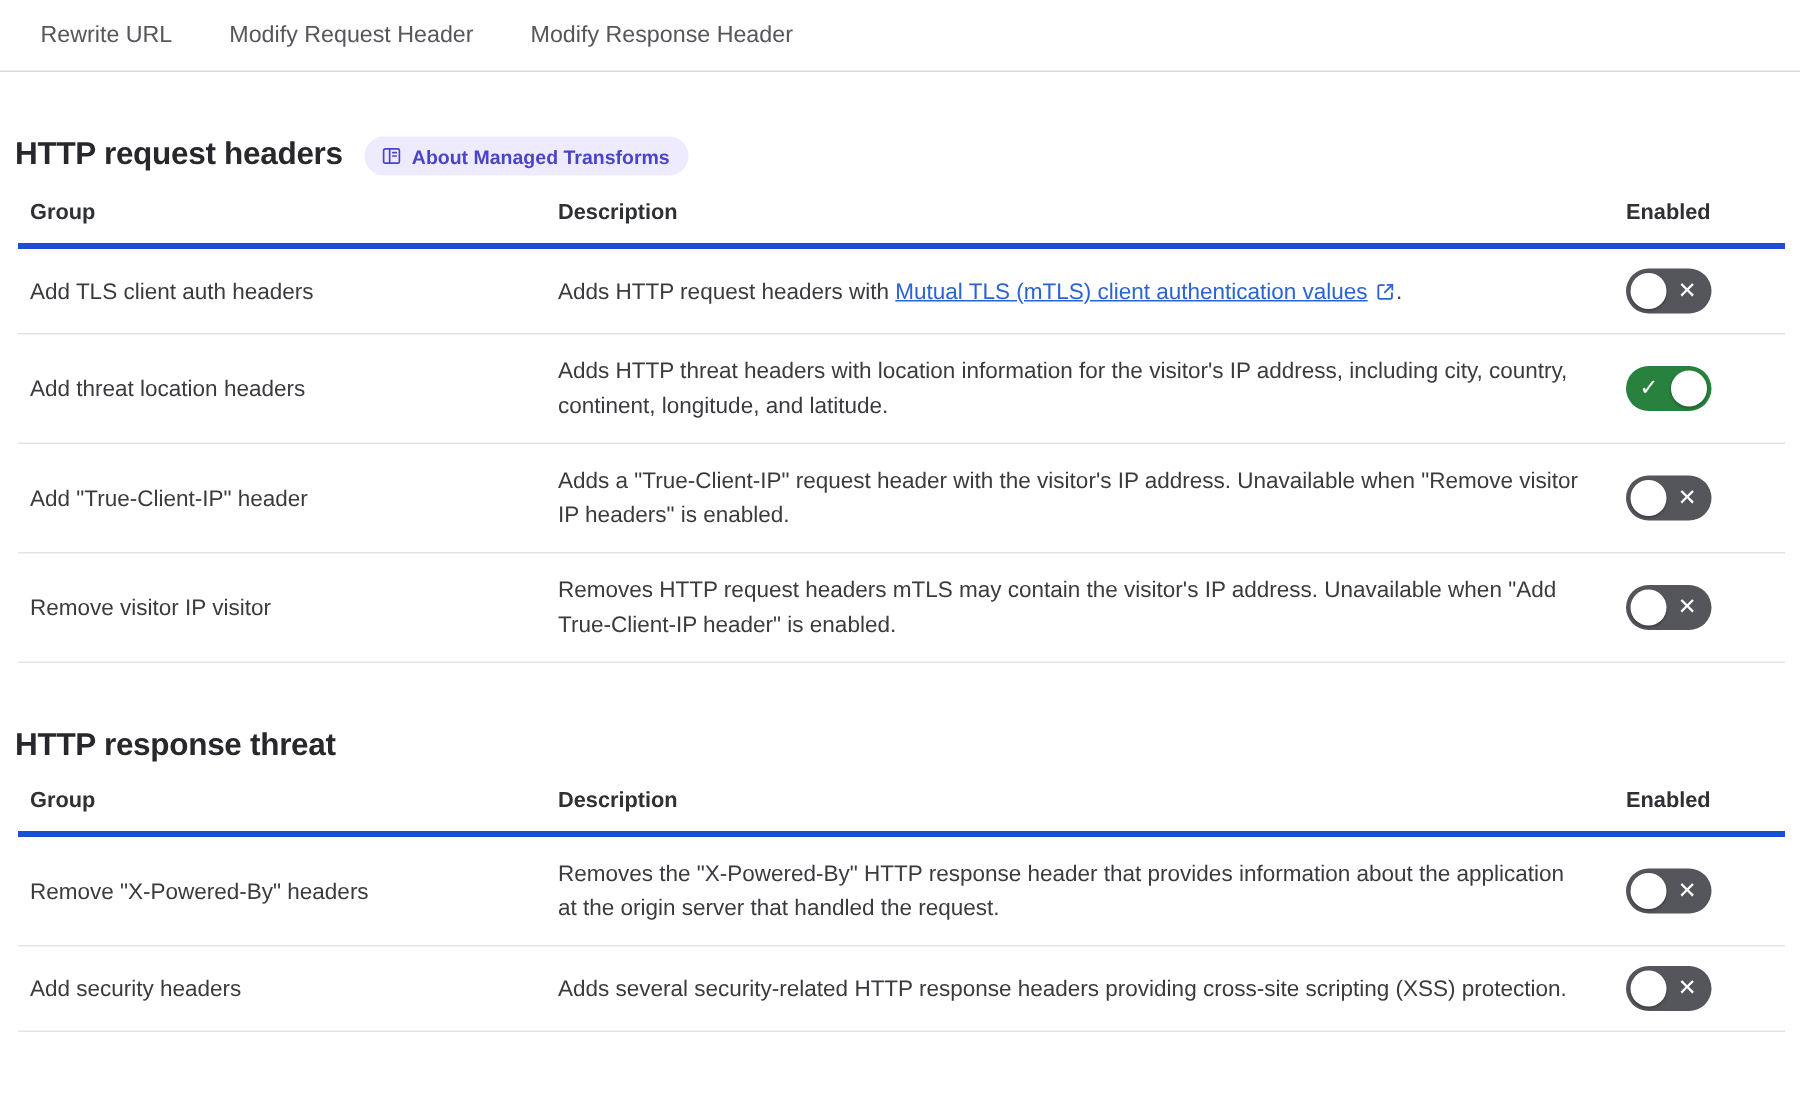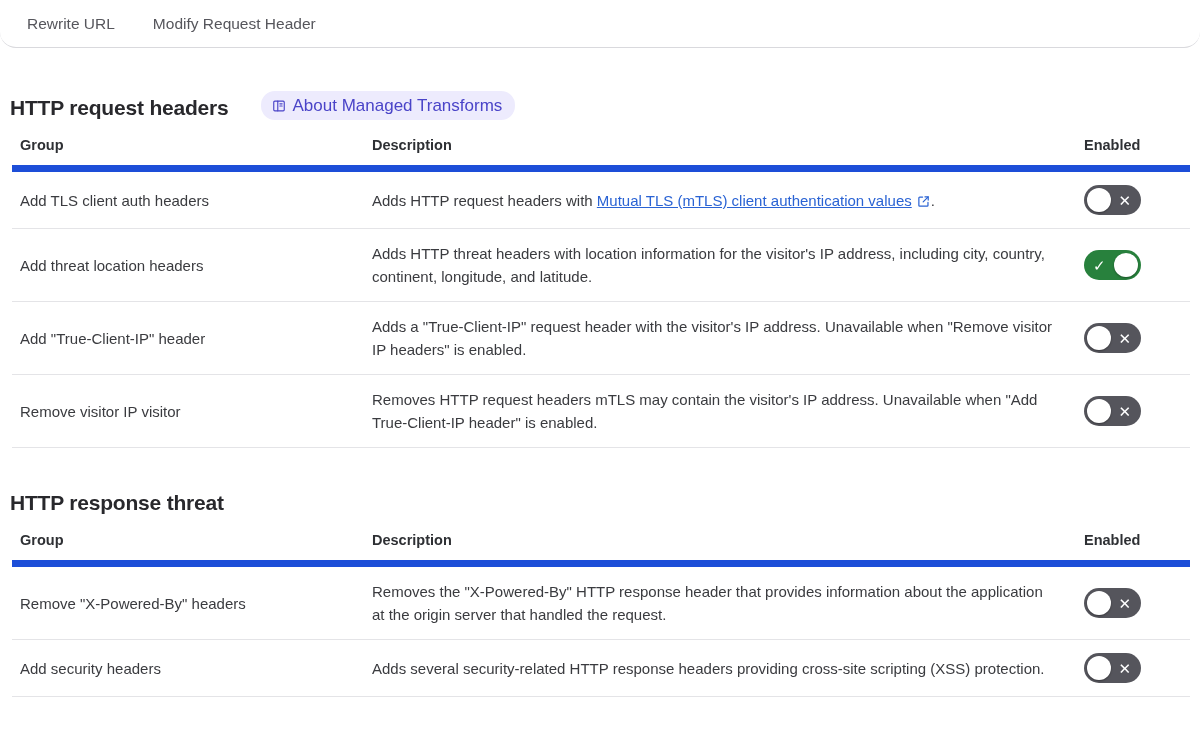--- a/index.html
+++ b/index.html
@@ -10,21 +10,20 @@
     font-family: "Liberation Sans", sans-serif;
     color: #3a3b3f;
   }
 
   
   .tabbar {
     display: flex;
     align-items: flex-end;
     padding-left: 8px;
     border-bottom: 1px solid #d9d9dd;
-    border-radius: 16px;
   }
   .tab {
     position: relative;
     padding: 15px 19px 14px;
     font-size: 15.5px;
     color: #56565c;
     cursor: pointer;
     white-space: nowrap;
   }
   .tab.active { color: #2b2b30; font-weight: 500; }
@@ -33,62 +32,63 @@
     position: absolute;
     left: 0; right: 0; bottom: -1px;
     height: 3px;
     background: #1e5bc0;
     border-radius: 2px;
   }
 
   
   .section-head {
     display: flex;
-    align-items: flex-end;
-    gap: 32px;
+    align-items: flex-start;
+    gap: 14px;
     margin: 43px 12px 11px 10px;
   }
   .section-head h2 {
     margin: 0;
     font-size: 21px;
     font-weight: 700;
     color: #28282c;
     letter-spacing: -0.2px;
   }
   .badge {
     display: inline-flex;
     align-items: center;
     gap: 7px;
     background: #edebfd;
     color: #4a44c8;
-    font-size: 17px;
+    font-size: 13px;
     line-height: 1;
     padding: 6px 13px 6px 11px;
     border-radius: 14px;
     text-decoration: none;
     cursor: pointer;
+    font-weight: bold;
   }
   .badge svg { display: block; }
 
   
   table {
     width: 1178px;
     margin: 0 10px 0 12px;
     border-collapse: collapse;
     table-layout: fixed;
   }
   col.c-group { width: 360px; }
   col.c-desc  { width: 712px; }
   th {
     text-align: left;
     font-size: 14.5px;
     font-weight: 700;
     color: #2e3034;
     padding: 6px 0 12px;
-    border-bottom: 7px solid #1d4ed8;
+    border-bottom: 4px solid #1d4ed8;
   }
   th.pad-l, td.group { padding-left: 8px; }
   td {
     border-bottom: 1px solid #e4e4e7;
     padding: 13px 0;
     vertical-align: middle;
     font-size: 15px;
     color: #3a3b3f;
   }
   td.group { padding-right: 20px; }
@@ -129,20 +129,21 @@
   .toggle.on { background: #28813d; }
   .toggle.on .knob { right: 3px; }
   .toggle.on .check { left: 9px; }
 </style>
 </head>
 <body>
 
 <nav class="tabbar">
   <div class="tab">Rewrite URL</div>
   <div class="tab">Modify Request Header</div>
+  <div class="tab">Modify Response Header</div>
 </nav>
 
 <section>
   <div class="section-head">
     <h2>HTTP request headers</h2>
     <a class="badge">
       <span class="badge-icon">
         <svg width="14" height="14" viewBox="0 0 16 16" fill="none" stroke="currentColor" stroke-width="1.3" stroke-linecap="round">
           <rect x="2" y="2.5" width="12" height="11" rx="1.2"></rect>
           <line x1="6.6" y1="2.5" x2="6.6" y2="13.5"></line>

